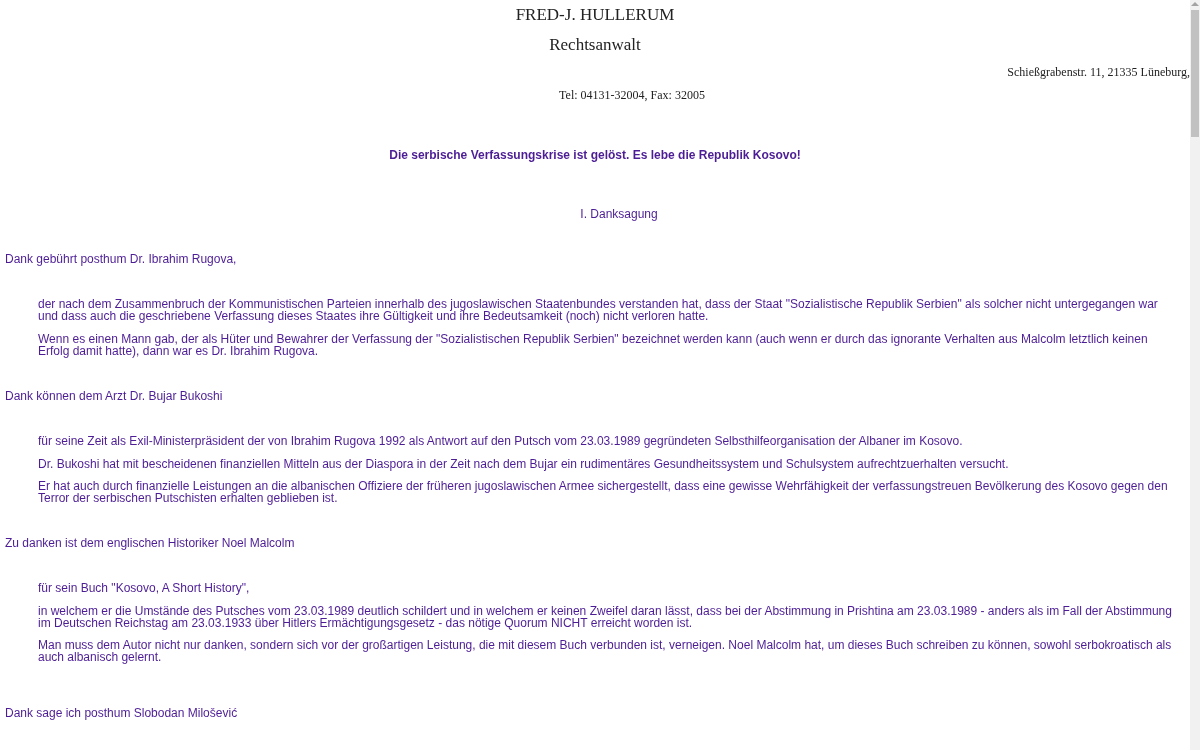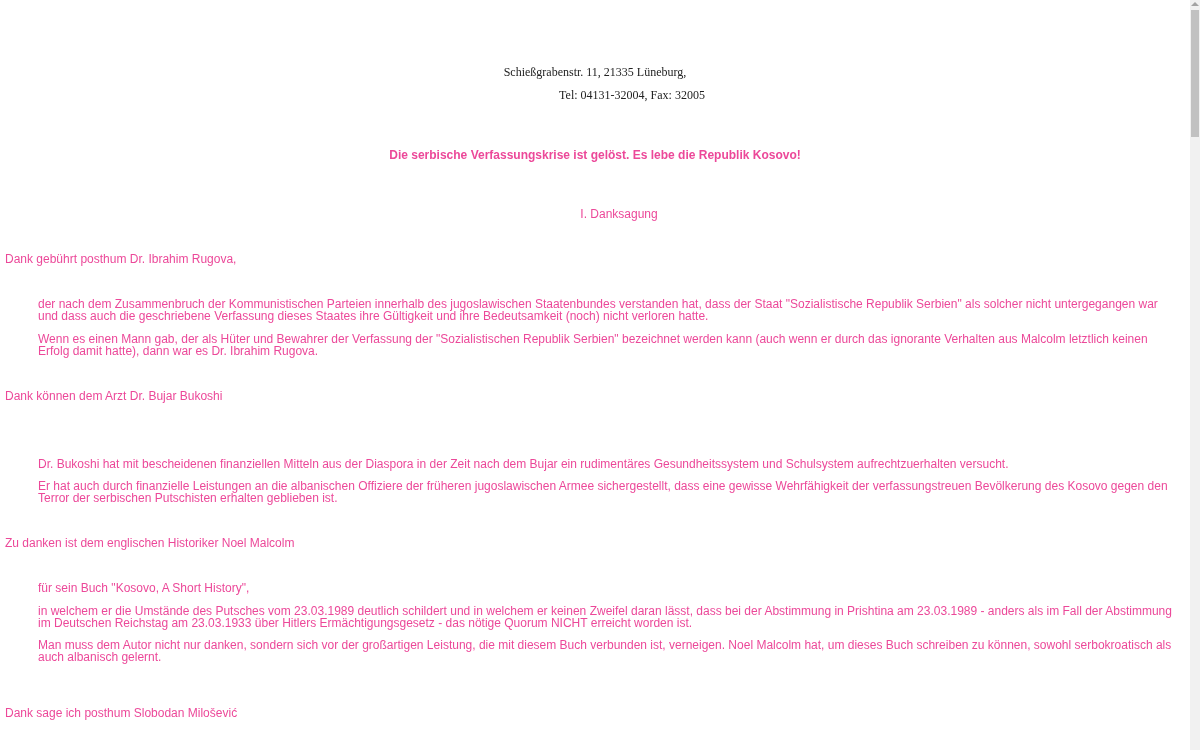--- a/index.html
+++ b/index.html
@@ -4,55 +4,58 @@
   <style>
     html, body { margin: 0; padding: 0; }
     body {
       width: 1200px; height: 750px; overflow: hidden; background: #ffffff;
       position: relative; color: #222;
     }
     .page {
       position: absolute; left: 0; top: 0; width: 1190px; height: 750px;
     }
     .serif { font-family: "Liberation Serif", serif; text-align: center; position: absolute; left: 0; width: 1190px; color: #222; }
-    .sans { font-family: "Liberation Sans", sans-serif; font-size: 12px; line-height: 12px; position: absolute; color: #ec4899; }
+    .sans { font-family: "Liberation Sans", sans-serif; font-size: 12px; line-height: 12px; position: absolute; color: #4c1d95; }
     .h-name { top: 5px; font-size: 17px; line-height: 20px; }
     .h-title { top: 35px; font-size: 17px; line-height: 20px; }
-    .h-addr { top: 65px; font-size: 12px; line-height: 14px; }
+    .h-addr { top: 65px; font-size: 12px; line-height: 14px; text-align: right; }
     .h-tel { top: 88px; font-size: 12px; line-height: 14px; padding-left: 37px; }
     .headline { top: 149px; left: 0; width: 1190px; text-align: center; font-weight: bold; }
     .section { top: 208px; left: 0; width: 1190px; text-align: center; margin-left: 24px; }
     .lead { left: 5px; }
     .para { left: 38px; width: 1140px; }
     .scrollbar {
       position: absolute; right: 0; top: 0; width: 10px; height: 750px; background: #f1f1f1;
     }
     .scroll-thumb {
       position: absolute; left: 1px; top: 10px; width: 8px; height: 127px; background: #c1c1c1;
     }
     .scroll-arrow {
       position: absolute; left: 1px; top: 2px; width: 0; height: 0;
       border-left: 4px solid transparent; border-right: 4px solid transparent; border-bottom: 4px solid #a3a3a3;
     }
   </style>
 </head>
 <body>
 
 <div class="page">
+  <div class="serif h-name">FRED-J. HULLERUM</div>
+  <div class="serif h-title">Rechtsanwalt</div>
   <div class="serif h-addr">Schießgrabenstr. 11, 21335 Lüneburg,</div>
   <div class="serif h-tel">Tel: 04131-32004, Fax: 32005</div>
 
   <div class="sans headline">Die serbische Verfassungskrise ist gelöst. Es lebe die Republik Kosovo!</div>
   <div class="sans section">I. Danksagung</div>
 
   <div class="sans lead" style="top:253px">Dank gebührt posthum Dr. Ibrahim Rugova,</div>
   <div class="sans para" style="top:298px">der nach dem Zusammenbruch der Kommunistischen Parteien innerhalb des jugoslawischen Staatenbundes verstanden hat, dass der Staat "Sozialistische Republik Serbien" als solcher nicht untergegangen war und dass auch die geschriebene Verfassung dieses Staates ihre Gültigkeit und ihre Bedeutsamkeit (noch) nicht verloren hatte.</div>
   <div class="sans para" style="top:333px">Wenn es einen Mann gab, der als Hüter und Bewahrer der Verfassung der "Sozialistischen Republik Serbien" bezeichnet werden kann (auch wenn er durch das ignorante Verhalten aus Malcolm letztlich keinen Erfolg damit hatte), dann war es Dr. Ibrahim Rugova.</div>
 
   <div class="sans lead" style="top:390px">Dank können dem Arzt Dr. Bujar Bukoshi</div>
+  <div class="sans para" style="top:435px">für seine Zeit als Exil-Ministerpräsident der von Ibrahim Rugova 1992 als Antwort auf den Putsch vom 23.03.1989 gegründeten Selbsthilfeorganisation der Albaner im Kosovo.</div>
   <div class="sans para" style="top:458px">Dr. Bukoshi hat mit bescheidenen finanziellen Mitteln aus der Diaspora in der Zeit nach dem Bujar ein rudimentäres Gesundheitssystem und Schulsystem aufrechtzuerhalten versucht.</div>
   <div class="sans para" style="top:480px">Er hat auch durch finanzielle Leistungen an die albanischen Offiziere der früheren jugoslawischen Armee sichergestellt, dass eine gewisse Wehrfähigkeit der verfassungstreuen Bevölkerung des Kosovo gegen den Terror der serbischen Putschisten erhalten geblieben ist.</div>
 
   <div class="sans lead" style="top:537px">Zu danken ist dem englischen Historiker Noel Malcolm</div>
   <div class="sans para" style="top:582px">für sein Buch "Kosovo, A Short History",</div>
   <div class="sans para" style="top:605px">in welchem er die Umstände des Putsches vom 23.03.1989 deutlich schildert und in welchem er keinen Zweifel daran lässt, dass bei der Abstimmung in Prishtina am 23.03.1989 - anders als im Fall der Abstimmung im Deutschen Reichstag am 23.03.1933 über Hitlers Ermächtigungsgesetz - das nötige Quorum NICHT erreicht worden ist.</div>
   <div class="sans para" style="top:639px">Man muss dem Autor nicht nur danken, sondern sich vor der großartigen Leistung, die mit diesem Buch verbunden ist, verneigen. Noel Malcolm hat, um dieses Buch schreiben zu können, sowohl serbokroatisch als auch albanisch gelernt.</div>
 
   <div class="sans lead" style="top:707px">Dank sage ich posthum Slobodan Milošević</div>
 </div>

